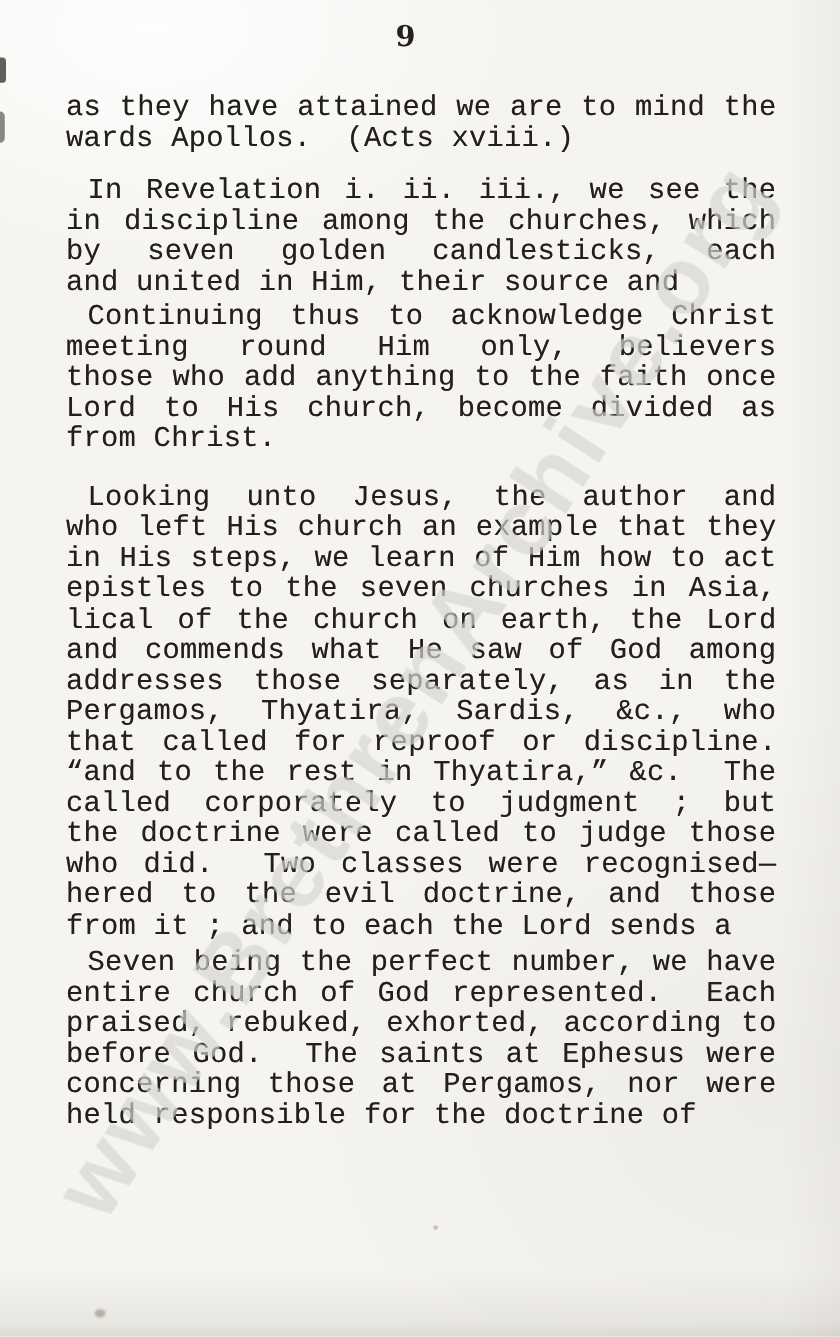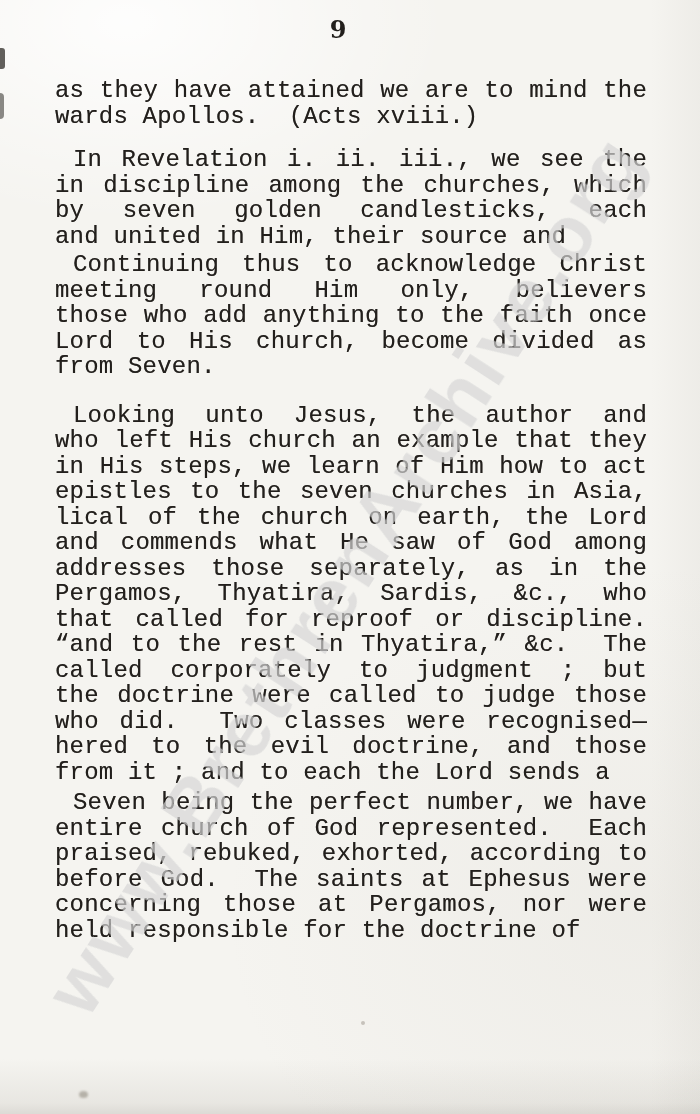--- a/index.html
+++ b/index.html
@@ -95,21 +95,21 @@
         <div class="line just indent">In Revelation i. ii. iii., we see the Lord Jesus acting</div>
         <div class="line just">in discipline among the churches, which are represented</div>
         <div class="line just">by seven golden candlesticks, each standing on its own</div>
         <div class="line">and united in Him, their source and power of union.</div>
       </div>
       <div class="para">
         <div class="line just indent">Continuing thus to acknowledge Christ the head, and</div>
         <div class="line just">meeting round Him only, believers continue one ; while</div>
         <div class="line just">those who add anything to the faith once union by the</div>
         <div class="line just">Lord to His church, become divided as they withdraw</div>
-        <div class="line">from Seven.</div>
+        <div class="line">from Christ.</div>
       </div>
       <div class="para">
         <div class="line just indent">Looking unto Jesus, the author and finisher of faith,</div>
         <div class="line just">who left His church an example that they should follow</div>
         <div class="line just">in His steps, we learn of Him how to act in discipline to</div>
         <div class="line just">epistles to the seven churches in Asia, which are symbo-</div>
         <div class="line just">lical of the church on earth, the Lord Jesus first owns</div>
         <div class="line just">and commends what He saw of God among them, then</div>
         <div class="line just">addresses those separately, as in the case of the saints at</div>
         <div class="line just">Pergamos, Thyatira, Sardis, &amp;c., who held evil doctrine</div>

